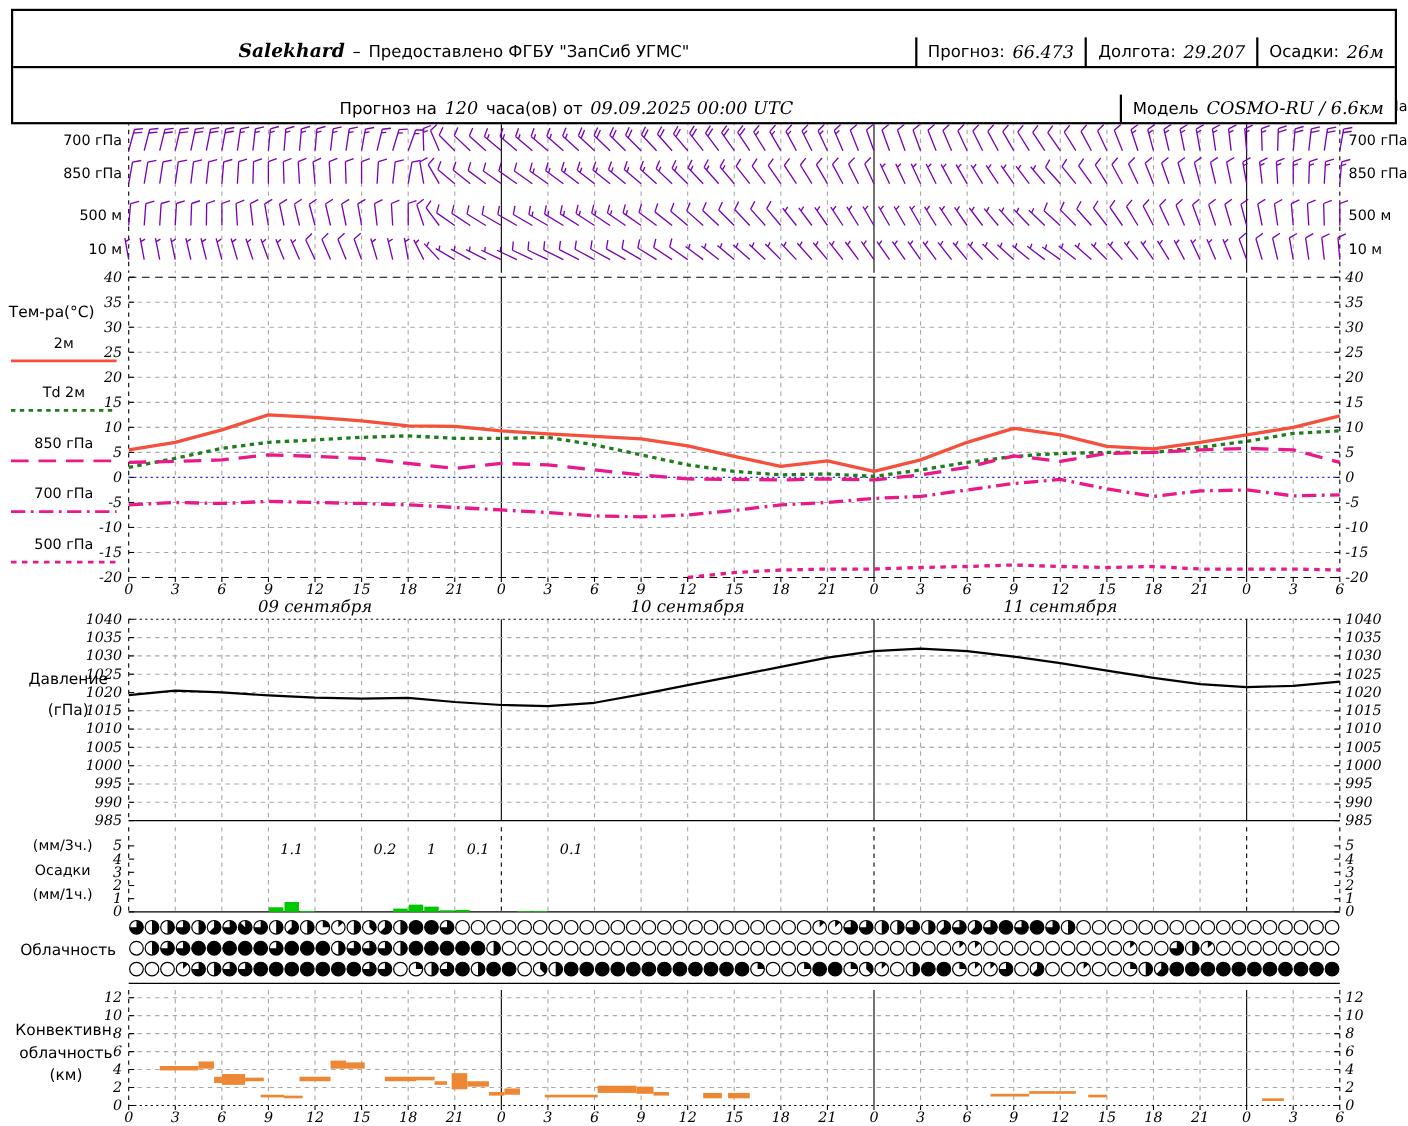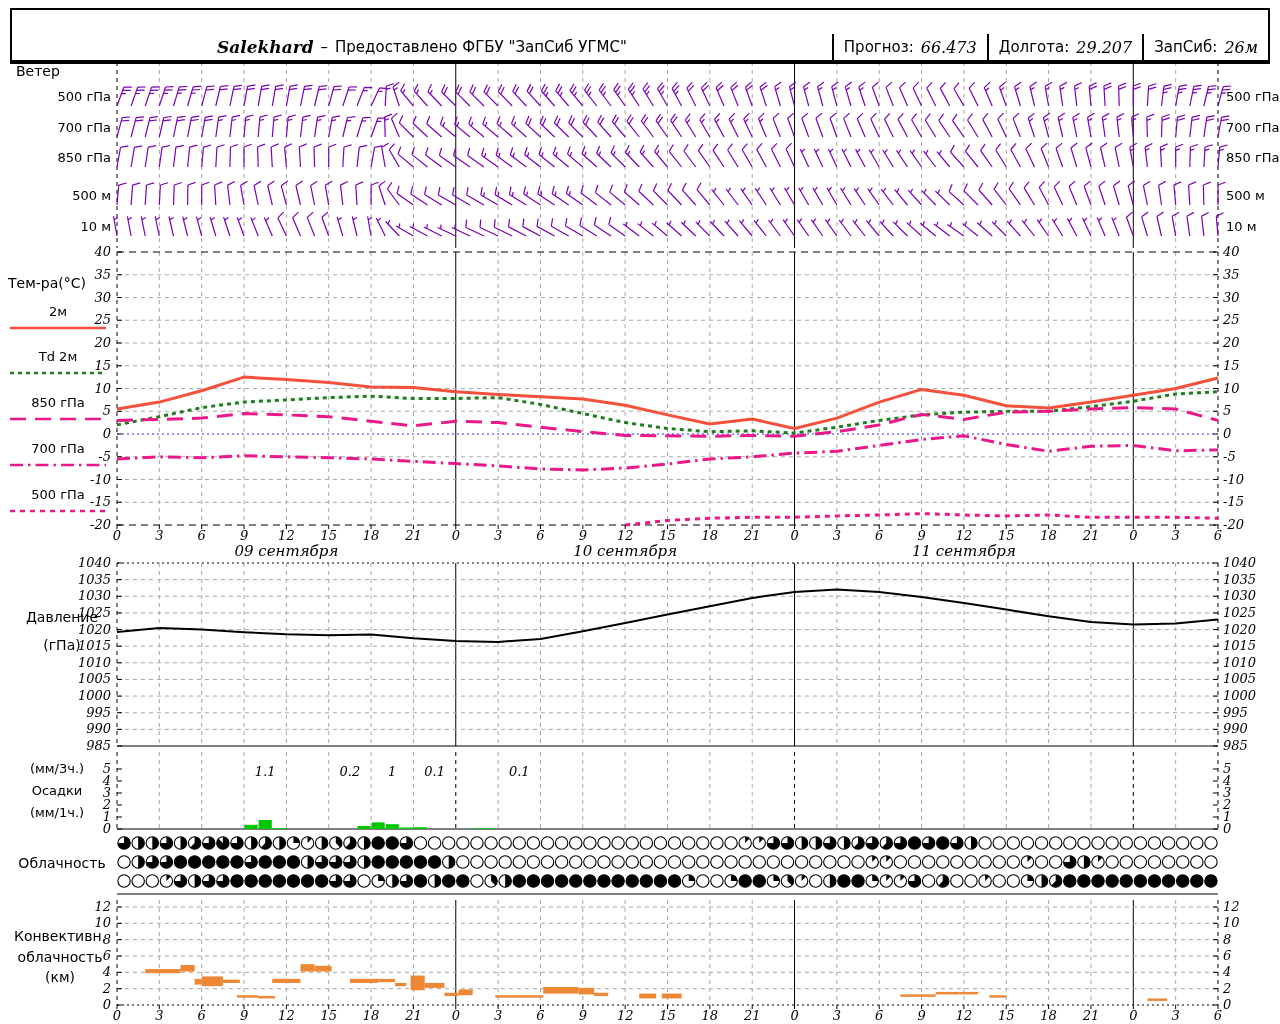--- a/index.html
+++ b/index.html
@@ -33,25 +33,35 @@
       </div>
       <div class="hcell">
         <span class="lbl">Прогноз:</span>
         <span class="val">66.473</span>
       </div>
       <div class="hcell">
         <span class="lbl">Долгота:</span>
         <span class="val">29.207</span>
       </div>
       <div class="hcell">
-        <span class="lbl">ЗапСиб:</span>
+        <span class="lbl">Осадки:</span>
         <span class="val">26м</span>
       </div>
     </div>
     <div class="hrow">
+      <div class="hcell grow">
+        <span class="lbl">Прогноз на</span>
+        <span class="val">120</span>
+        <span class="lbl">часа(ов) от</span>
+        <span class="val">09.09.2025 00:00 UTC</span>
+      </div>
+      <div class="hcell">
+        <span class="lbl">Модель</span>
+        <span class="val">COSMO-RU / 6.6км</span>
+      </div>
     </div>
   </div>
   <svg id="chart" width="1280" height="1024" viewBox="0 0 1280 1024">
       <line x1="159.34615384615384" y1="62" x2="159.34615384615384" y2="248" stroke="#a8a8a8" stroke-width="1" stroke-dasharray="4 4"></line>
       <line x1="201.69230769230768" y1="62" x2="201.69230769230768" y2="248" stroke="#a8a8a8" stroke-width="1" stroke-dasharray="4 4"></line>
       <line x1="244.03846153846155" y1="62" x2="244.03846153846155" y2="248" stroke="#a8a8a8" stroke-width="1" stroke-dasharray="4 4"></line>
       <line x1="286.38461538461536" y1="62" x2="286.38461538461536" y2="248" stroke="#a8a8a8" stroke-width="1" stroke-dasharray="4 4"></line>
       <line x1="328.7307692307692" y1="62" x2="328.7307692307692" y2="248" stroke="#a8a8a8" stroke-width="1" stroke-dasharray="4 4"></line>
       <line x1="371.0769230769231" y1="62" x2="371.0769230769231" y2="248" stroke="#a8a8a8" stroke-width="1" stroke-dasharray="4 4"></line>
       <line x1="413.4230769230769" y1="62" x2="413.4230769230769" y2="248" stroke="#a8a8a8" stroke-width="1" stroke-dasharray="4 4"></line>

